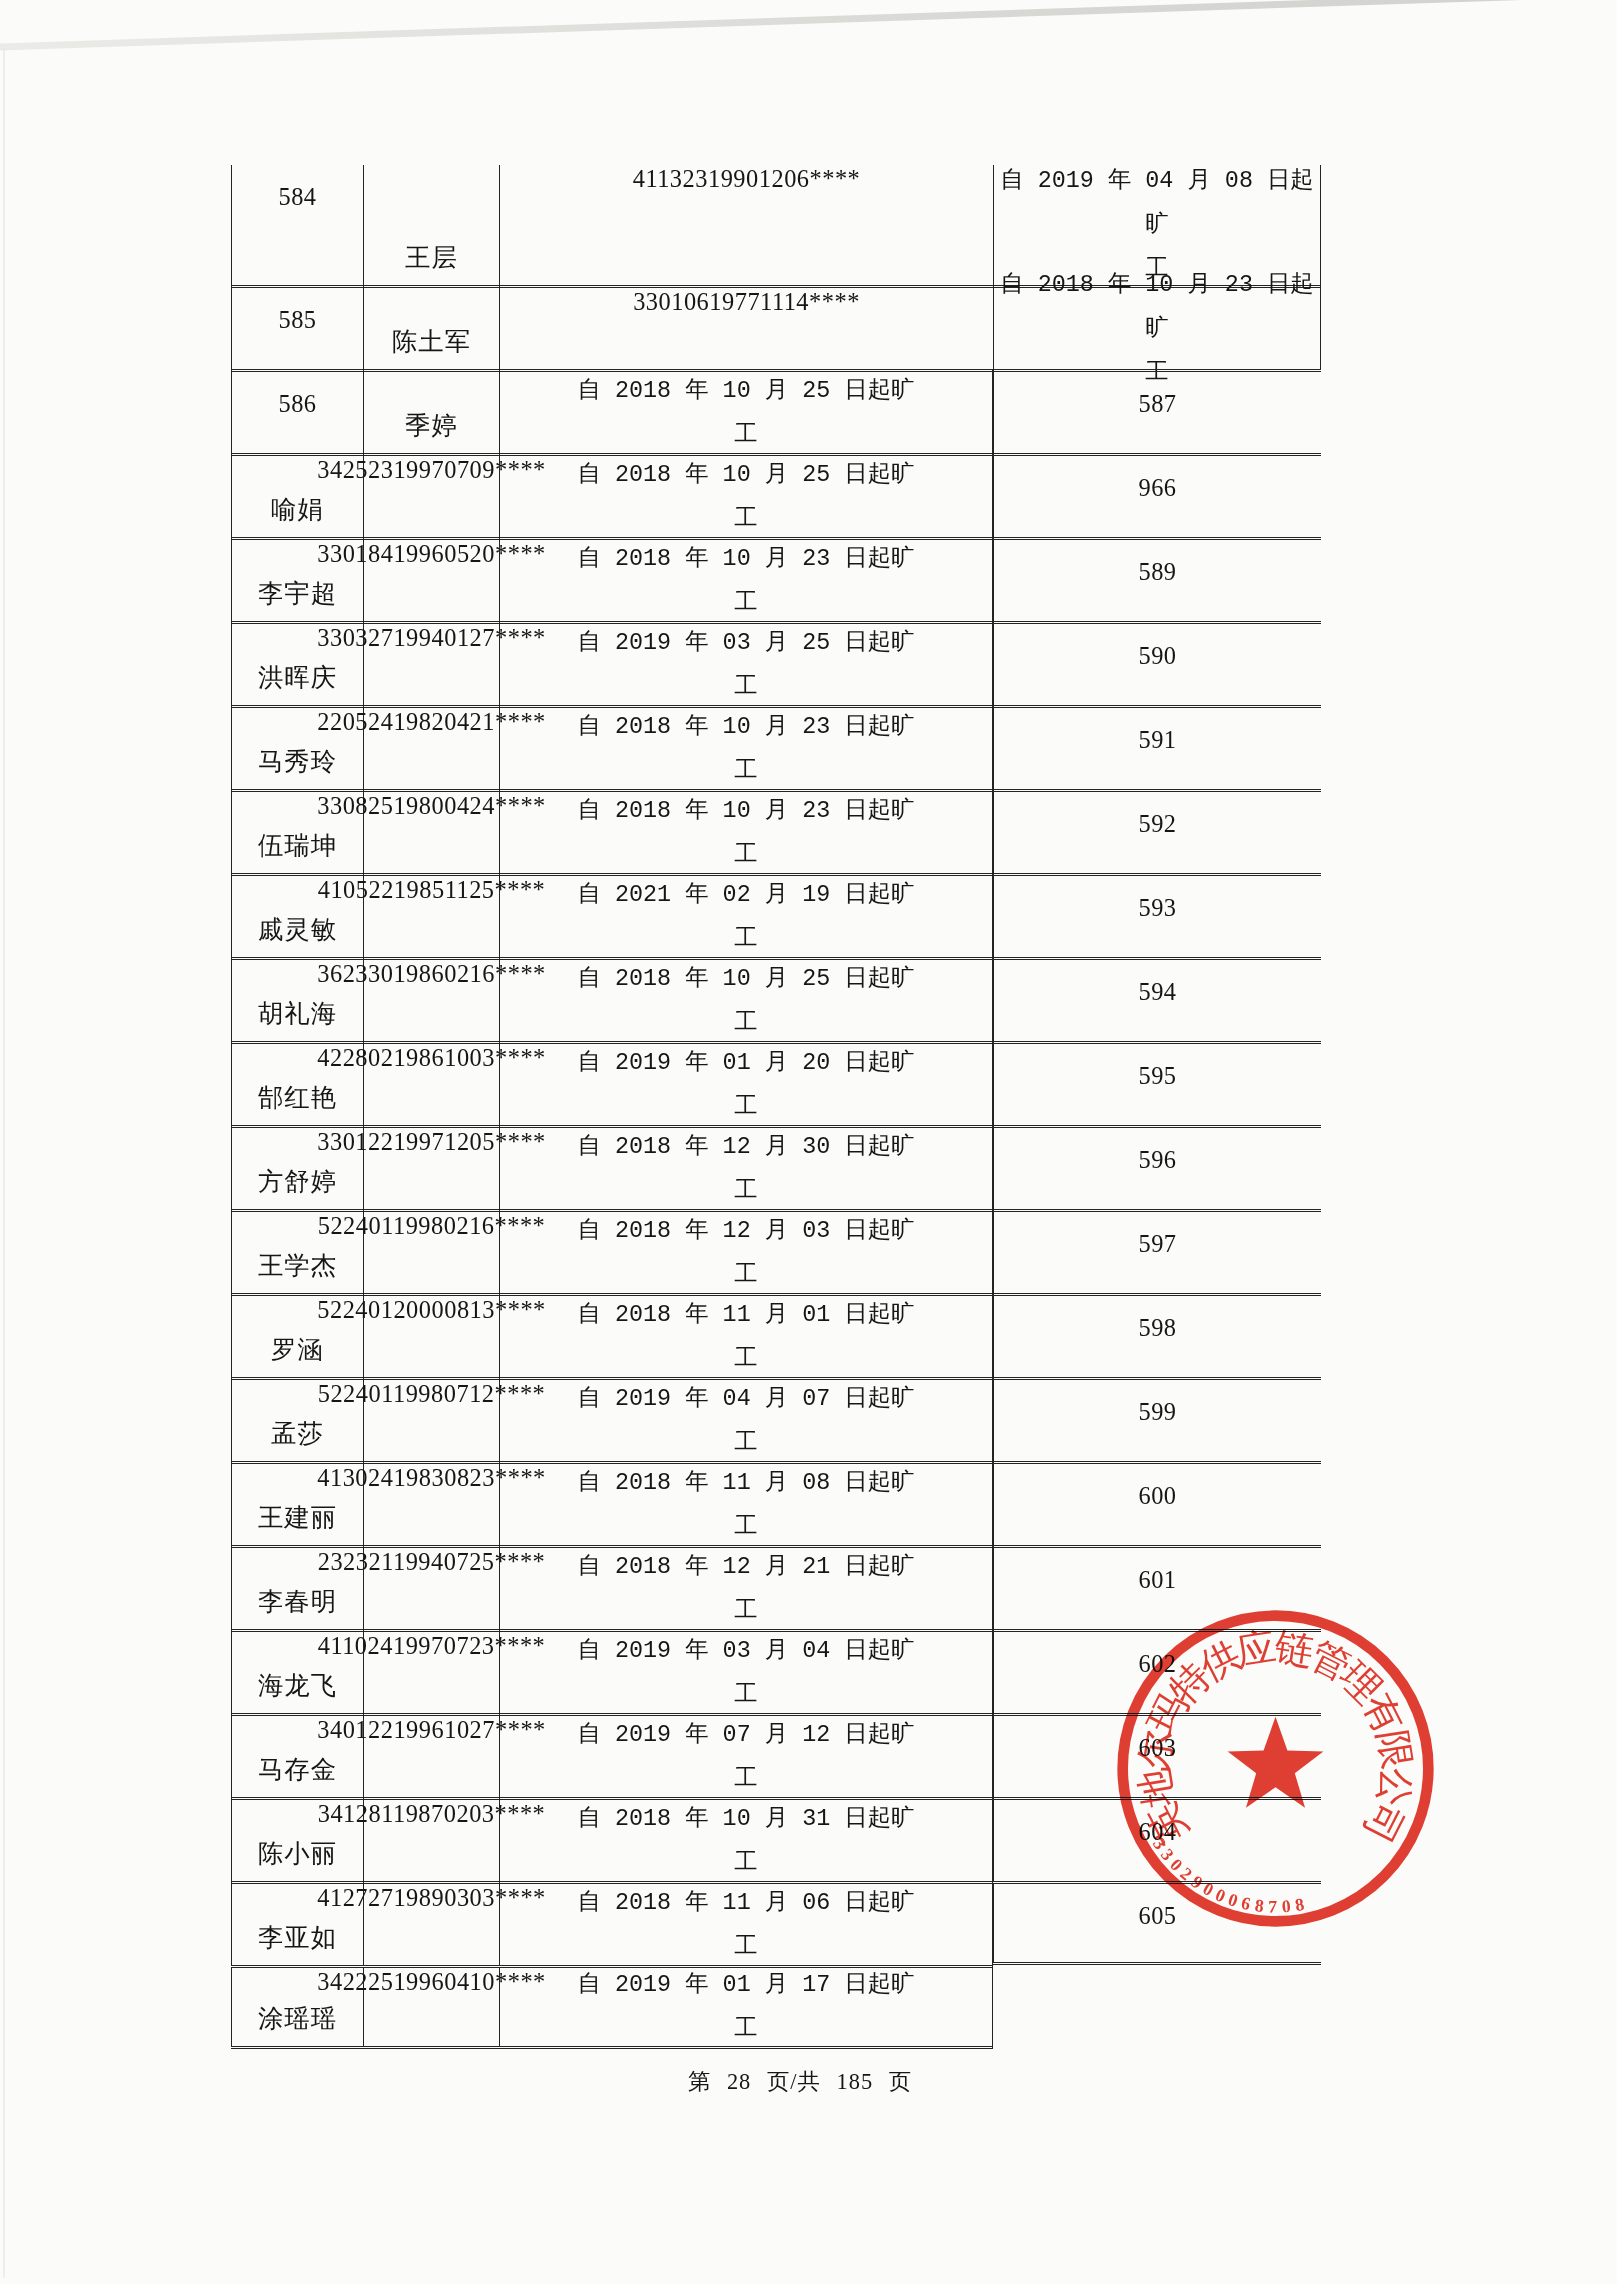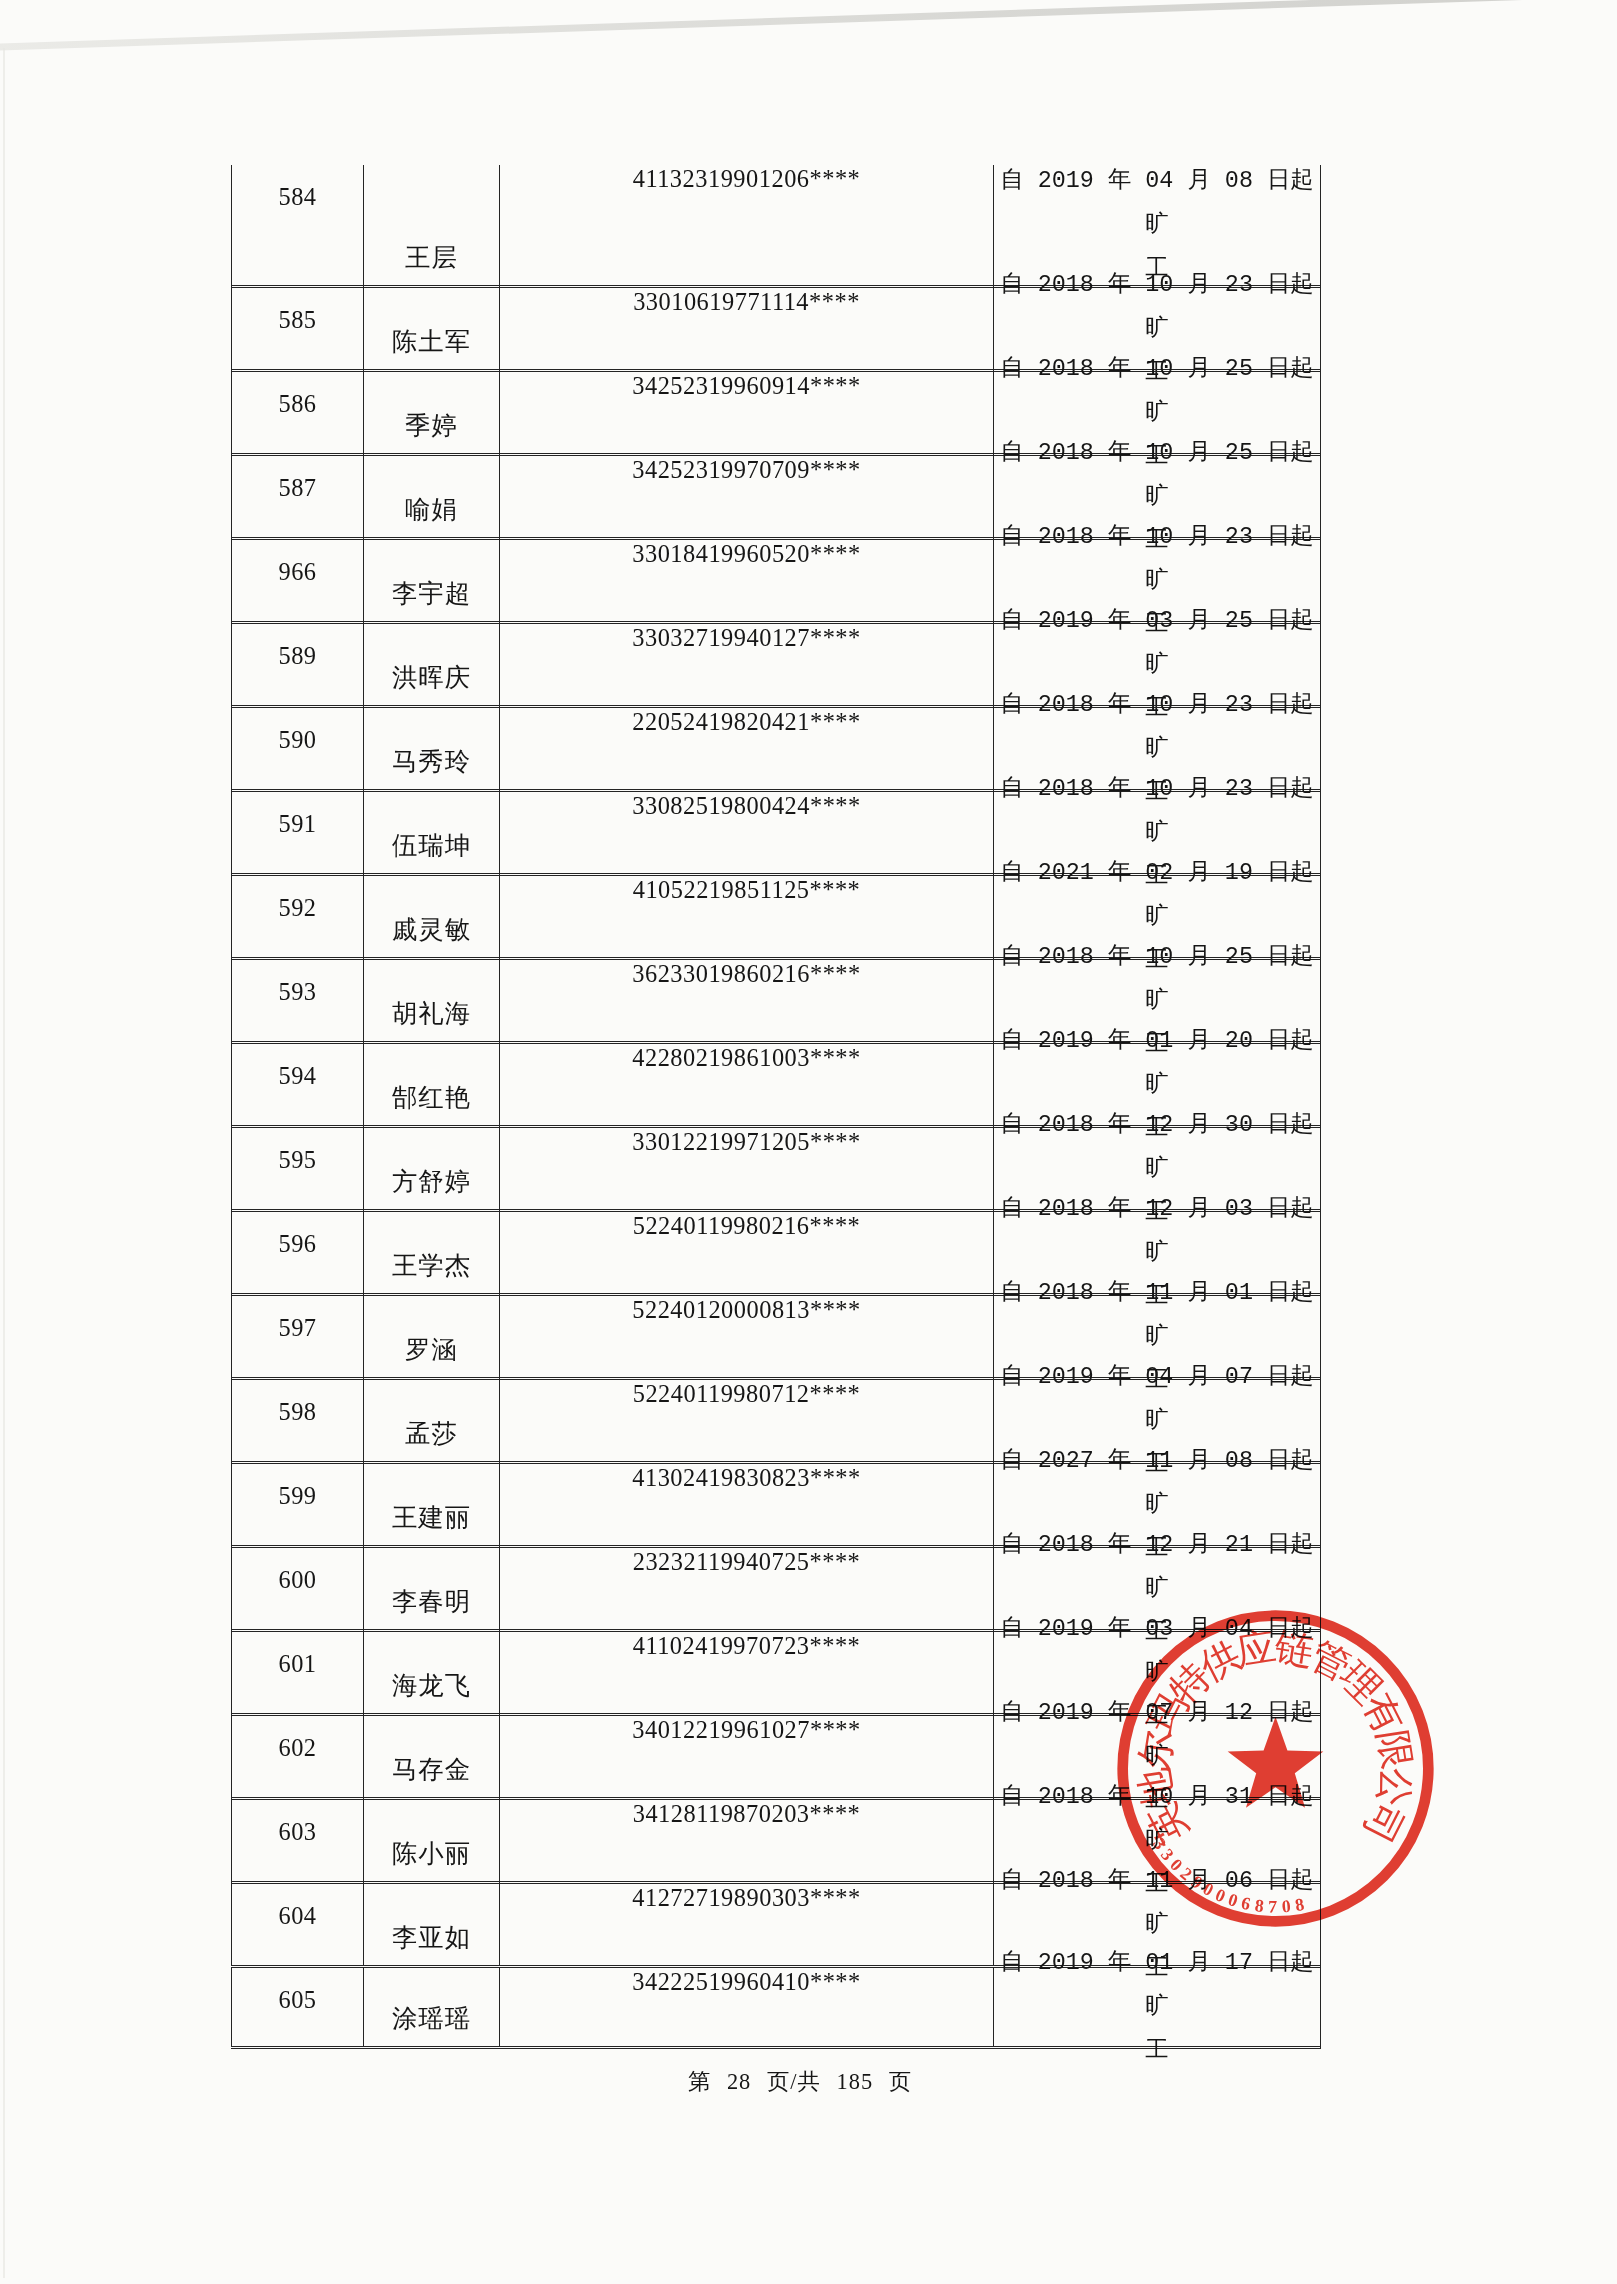--- a/index.html
+++ b/index.html
@@ -93,23 +93,20 @@
         <span>33010619771114****</span>
       </div>
       <div class="cell c4 ht"><span>自 2018 年 10 月 23 日起旷
 工</span></div>
       <div class="cell c1 ht">
         <span>586</span>
       </div>
       <div class="cell c2 ht">
         <span>季婷</span>
       </div>
-      <div class="cell c3 ht">
-        <span>34252319960914****</span>
-      </div>
       <div class="cell c4 ht"><span>自 2018 年 10 月 25 日起旷
 工</span></div>
       <div class="cell c1 ht">
         <span>587</span>
       </div>
       <div class="cell c2 ht">
         <span>喻娟</span>
       </div>
       <div class="cell c3 ht">
         <span>34252319970709****</span>
@@ -239,21 +236,21 @@
 工</span></div>
       <div class="cell c1 ht">
         <span>599</span>
       </div>
       <div class="cell c2 ht">
         <span>王建丽</span>
       </div>
       <div class="cell c3 ht">
         <span>41302419830823****</span>
       </div>
-      <div class="cell c4 ht"><span>自 2027 年 11 月 08 日起旷
+      <div class="cell c4 ht"><span>自 2018 年 11 月 08 日起旷
 工</span></div>
       <div class="cell c1 ht">
         <span>600</span>
       </div>
       <div class="cell c2 ht">
         <span>李春明</span>
       </div>
       <div class="cell c3 ht">
         <span>23232119940725****</span>
       </div>

